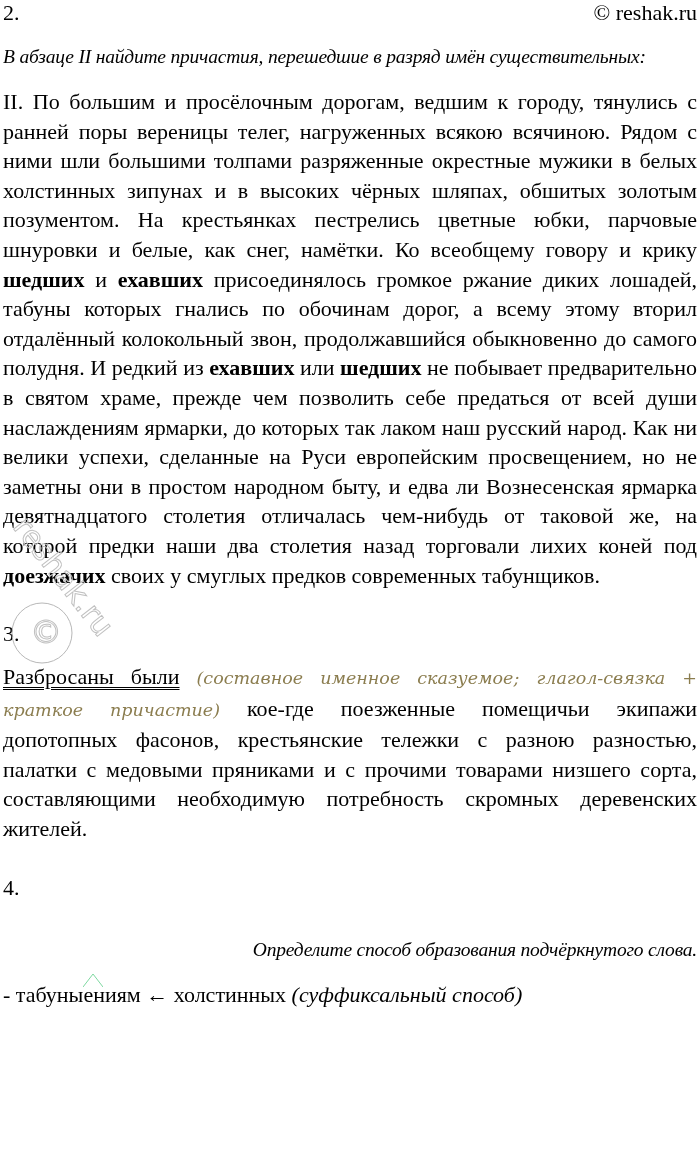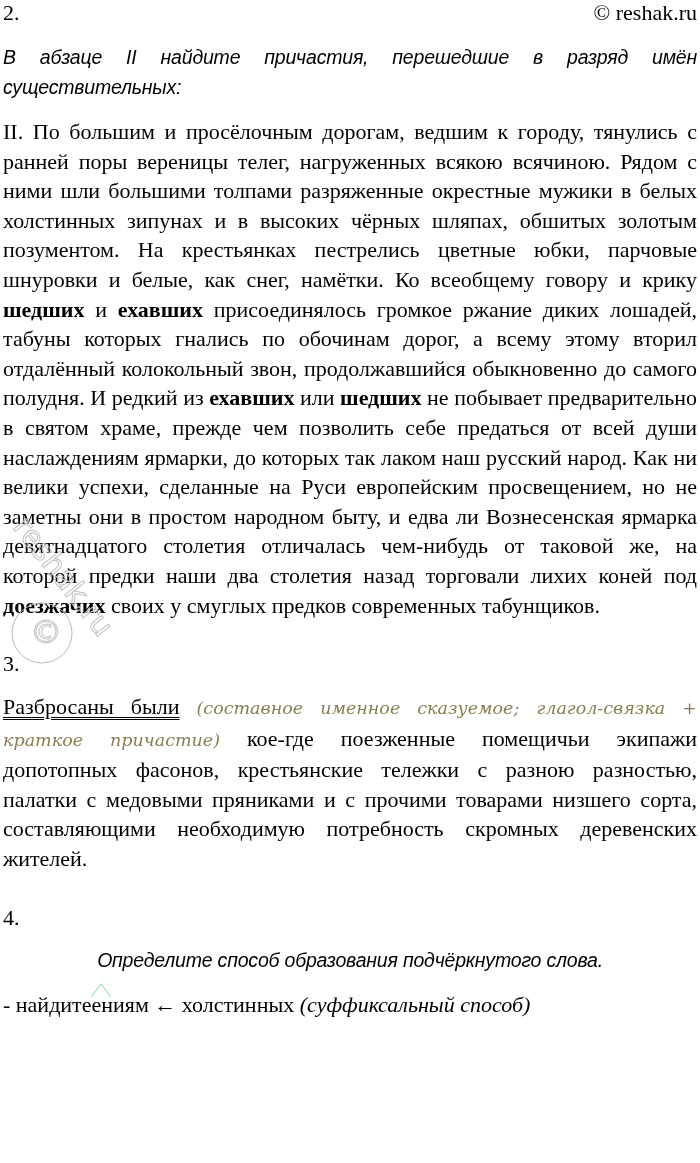--- a/index.html
+++ b/index.html
@@ -39,21 +39,21 @@
       right: 0;
       top: -2px;
       font-size: 22px;
     }
     p {
       margin: 0;
       text-align: justify;
     }
     .task {
       font-style: italic;
-      font-family: Liberation Sans, sans-serif;
+      font-family: Liberation Serif, serif;
       font-size: 19.5px;
       line-height: 30px;
       letter-spacing: -0.2px;
     }
     .task-1 { margin-top: 12px; }
     .text-block { margin-top: 15px; }
     .section-num {
       margin-top: 29px;
       height: 30px;
       line-height: 30px;
@@ -66,21 +66,21 @@
       text-decoration-thickness: 1px;
       text-underline-offset: 3px;
     }
     .note {
       color: #8b7d4f;
       font-style: italic;
       font-family: "DejaVu Serif", "Liberation Serif", serif;
       font-size: 17.5px;
     }
     .section4-num { margin-top: 29px; height: 30px; line-height: 30px; }
-    .task-3 { margin-top: 12px; text-align: center; }
+    .task-3 { margin-top: 32px; text-align: right; }
     .answer-4 { margin-top: 15px; text-align: left; position: relative; }
     .suffix-wrap { position: relative; display: inline-block; }
     .suffix-mark {
       position: absolute;
       left: 0;
       right: 0;
       top: -7px;
       height: 14px;
     }
     .it-serif {
@@ -113,21 +113,21 @@
 
   <div class="section-num">3.</div>
 
 
   <p class="answer-block"><span class="underline-double">Разбросаны были</span> <span class="note">(составное именное сказуемое; глагол-связка + краткое причастие)</span><span> кое-где поезженные помещичьи экипажи допотопных фасонов, крестьянские тележки с разною разностью, палатки с медовыми пряниками и с прочими товарами низшего сорта, составляющими необходимую потребность скромных деревенских жителей.</span></p>
 
   <div class="section4-num">4.</div>
 
   <p class="task task-3">Определите способ образования подчёркнутого слова.</p>
 
-  <p class="answer-4"><span>- найдите</span><span class="suffix-wrap"><svg class="suffix-mark" viewBox="0 0 20 14" preserveAspectRatio="none">
+  <p class="answer-4"><span>- табуны</span><span class="suffix-wrap"><svg class="suffix-mark" viewBox="0 0 20 14" preserveAspectRatio="none">
           <polyline points="0,14 10,1 20,14" fill="none" stroke="#7ed8a0" stroke-width="1"></polyline>
         </svg><span>ен</span></span><span>иям</span><span> ← холстинных </span><span class="it-serif">(суффиксальный способ)</span></p>
 
 </div>
 
 <svg class="watermark" viewBox="0 0 170 150">
   <g fill="none" stroke="#b8b8b8" stroke-width="1">
     <circle cx="42" cy="118" r="30"></circle>
     <text x="30" y="128" font-size="32" font-family="DejaVu Sans, sans-serif" fill="none" stroke="#c0c0c0">©</text>
     <text x="12" y="12" font-size="30" font-family="DejaVu Sans, sans-serif" fill="none" stroke="#c0c0c0" transform="rotate(52 12 12)">reshak.ru</text>

